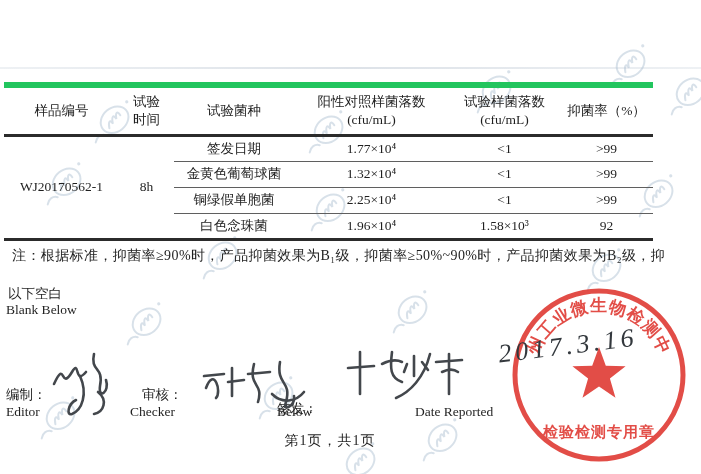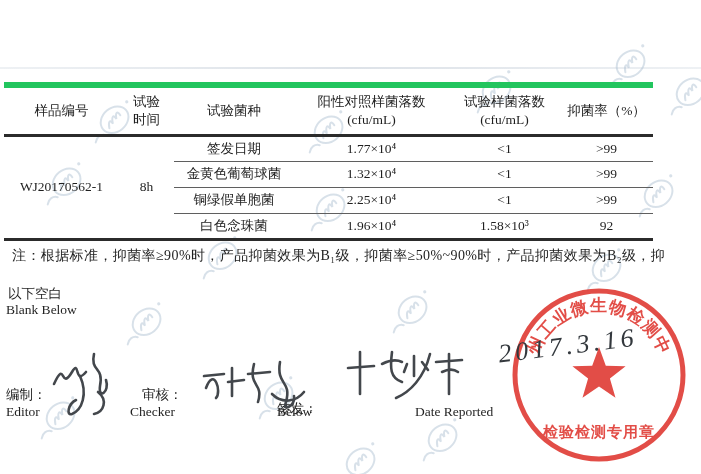--- a/index.html
+++ b/index.html
@@ -278,20 +278,21 @@
     <path d="M50,8 C48,24 48,34 60,38"></path>
     <path d="M72,12 L72,32"></path>
     <path d="M65,20 L62,28"></path>
     <path d="M80,18 L86,26"></path>
     <path d="M88,10 C82,34 68,48 54,54"></path>
     <path d="M94,18 L120,16"></path>
     <path d="M100,28 C106,25 112,25 116,28"></path>
     <path d="M107,10 L107,50"></path>
   </svg>
 
+  <div class="page-footer">第1页，共1页</div>
 
   <svg class="stamp" width="186" height="192" viewBox="0 0 186 192">
     <circle cx="93" cy="94" r="84" fill="none" stroke="#df352e" stroke-width="5"></circle>
     <path id="seal-arc" d="M 30,82.9 A 64,64 0 0 1 156,82.9" fill="none"></path>
     <text font-size="17" fill="#df352e" letter-spacing="1">
       <textPath href="#seal-arc" startOffset="50%" text-anchor="middle">广州工业微生物检测中心</textPath>
     </text>
     <polygon fill="#df352e" points="93,66 99.8,84.7 119.6,85.3 103.9,97.6 109.5,116.7 93,105.5 76.5,116.7 82.1,97.6 66.4,85.3 86.2,84.7"></polygon>
     <text x="93" y="156" font-size="15" fill="#df352e" text-anchor="middle" letter-spacing="1">检验检测专用章</text>
   </svg>

